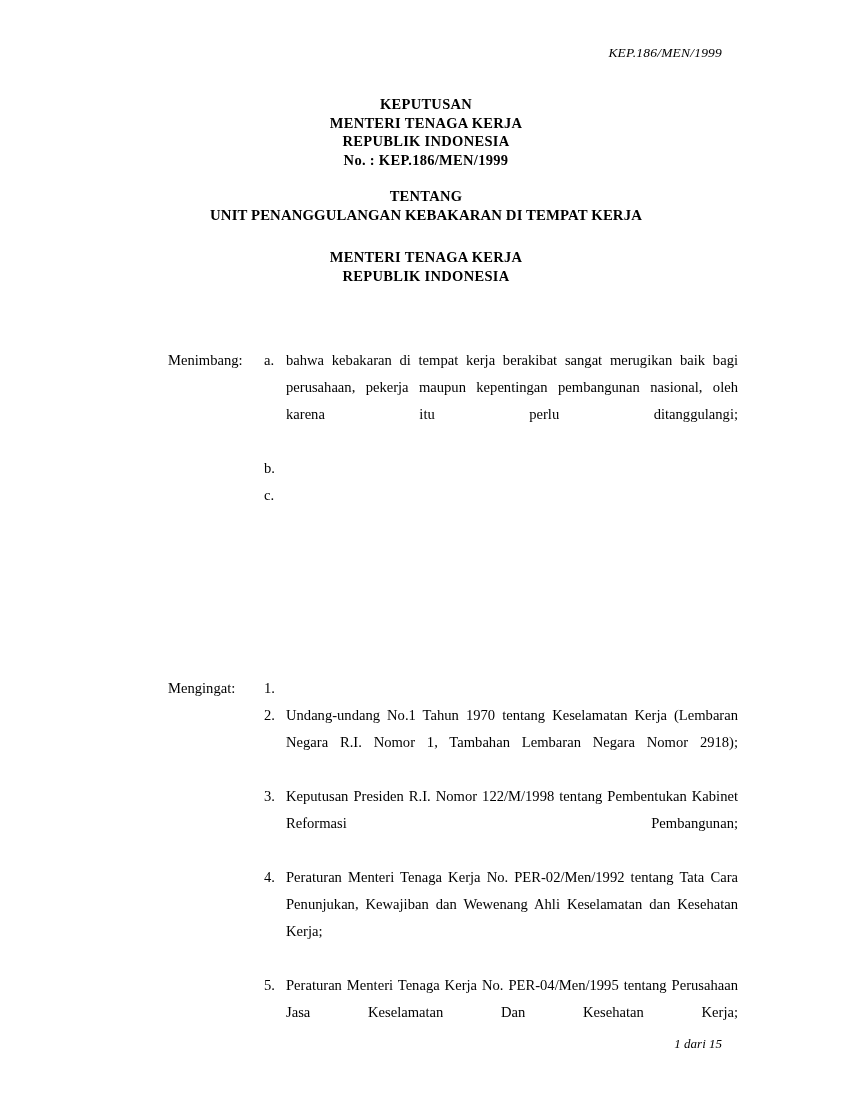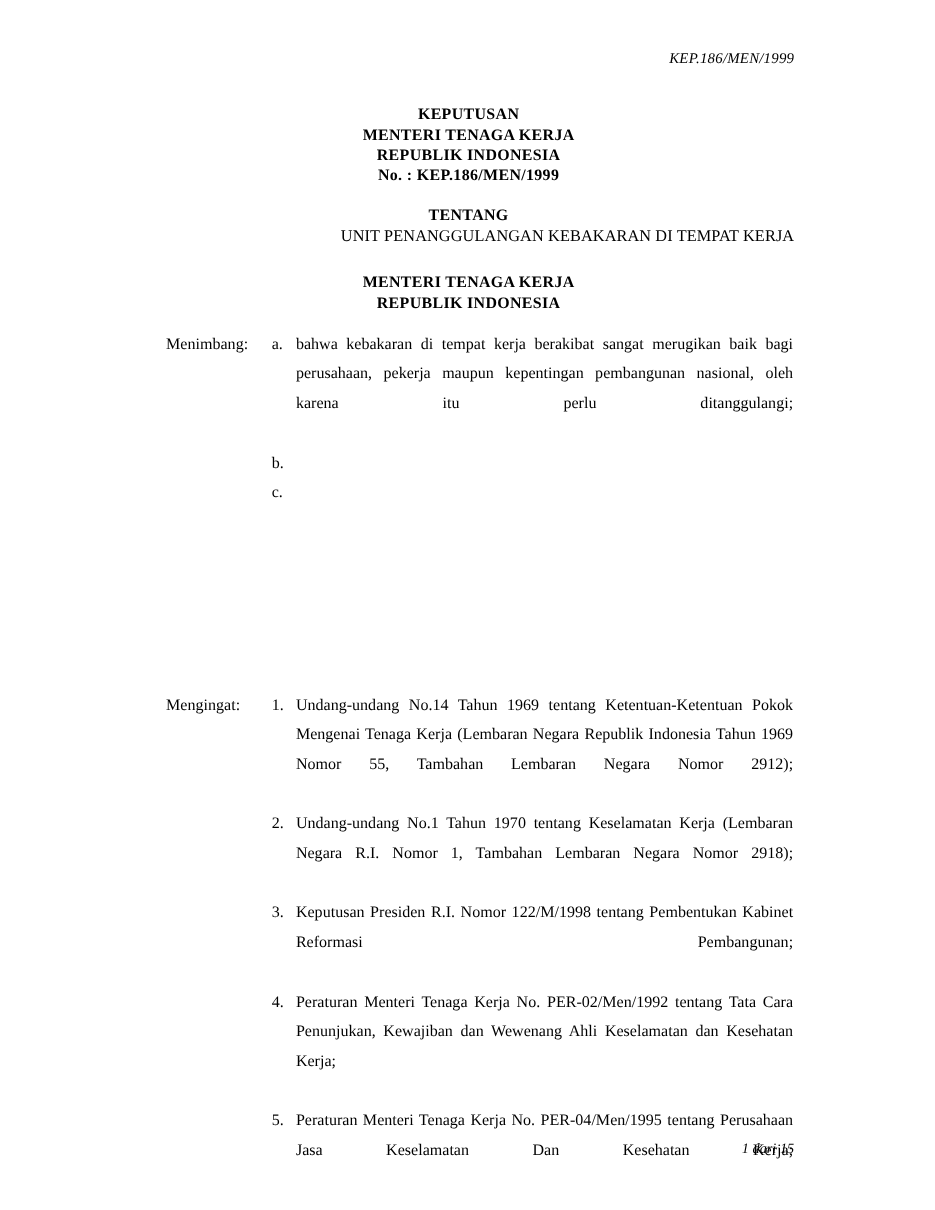--- a/index.html
+++ b/index.html
@@ -49,26 +49,25 @@
     font-weight: bold;
     font-size: 14.5px;
     line-height: 18.5px;
     letter-spacing: 0.3px;
     white-space: nowrap;
   }
   .title-gap {
     height: 18px;
   }
   .title-wide {
-    font-weight: normal;
+    font-weight: bold;
     font-size: 14.8px;
     line-height: 18.5px;
     letter-spacing: 0.1px;
     white-space: nowrap;
-    text-align: right;
   }
 
   
   .authority-block {
     position: absolute;
     left: 130px;
     top: 248px;
     width: 592px;
     text-align: center;
   }
@@ -76,22 +75,23 @@
     font-weight: bold;
     font-size: 14.5px;
     line-height: 19px;
     letter-spacing: 0.3px;
     white-space: nowrap;
   }
 
   
   .section {
     position: absolute;
-    left: 151px;
+    left: 168px;
     width: 570px;
+    margin-top: 47px;
   }
   #section-menimbang { top: 300px; }
   #section-mengingat { top: 628px; }
 
   .clause-row {
     display: flex;
     align-items: flex-start;
     width: 100%;
   }
   .section-label {
@@ -176,21 +176,20 @@
       <div class="marker">c.</div>
     </div>
 
   </div>
 
   <div class="section" id="section-mengingat">
 
     <div class="clause-row">
       <div class="section-label">Mengingat:</div>
       <div class="marker">1.</div>
-      <div class="clause-text">Undang-undang No.14 Tahun 1969 tentang Ketentuan-Ketentuan Pokok Mengenai Tenaga Kerja (Lembaran Negara Republik Indonesia Tahun 1969 Nomor 55, Tambahan Lembaran Negara Nomor 2912);</div>
     </div>
 
     <div class="clause-row">
       <div class="section-label blank">&nbsp;</div>
       <div class="marker">2.</div>
       <div class="clause-text">Undang-undang No.1 Tahun 1970 tentang Keselamatan Kerja (Lembaran Negara R.I. Nomor 1, Tambahan Lembaran Negara Nomor 2918);</div>
     </div>
 
     <div class="clause-row">
       <div class="section-label blank">&nbsp;</div>

